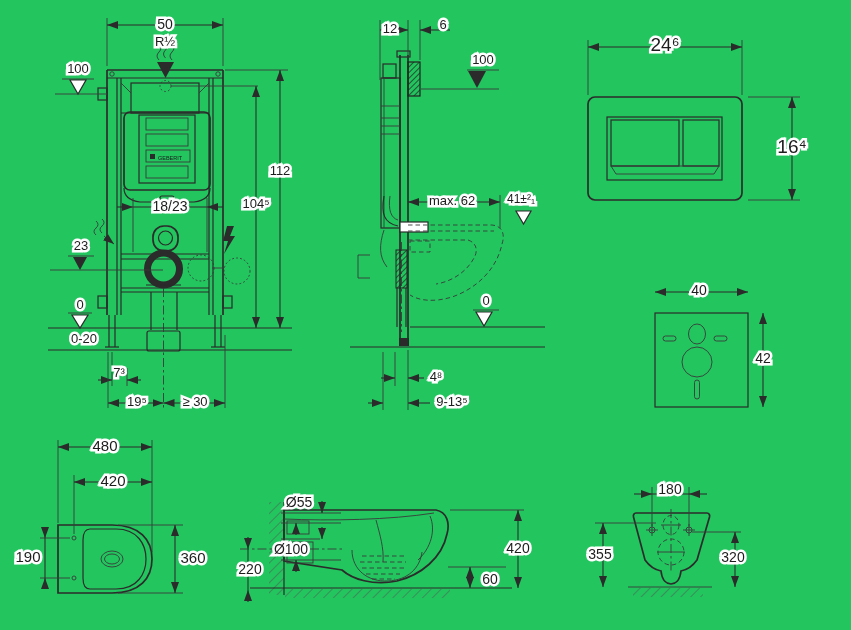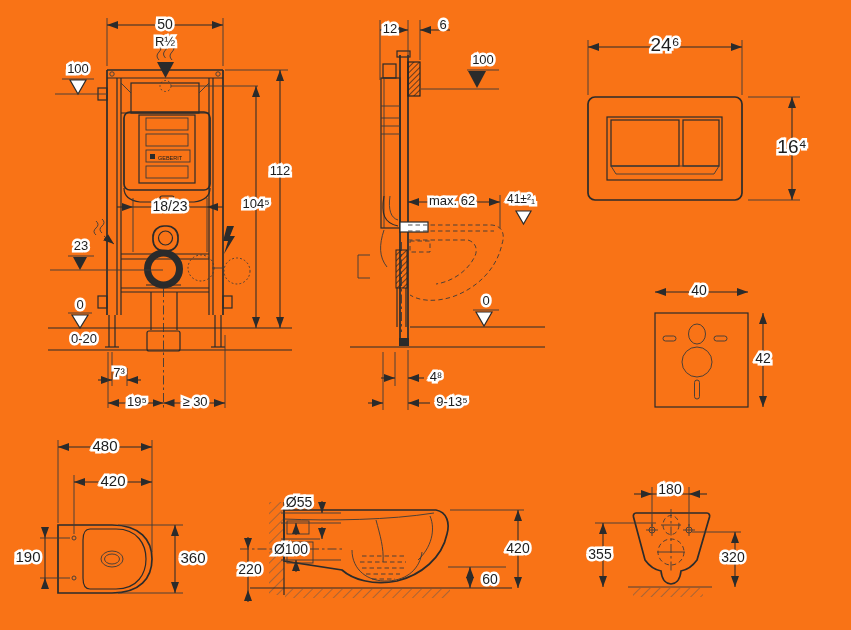--- a/index.html
+++ b/index.html
@@ -1,16 +1,16 @@
 <!DOCTYPE html>
 <html><head>
 <meta charset="utf-8">
 <style>
   html,body{margin:0;padding:0;background:#fff;}
-  #stage{position:relative;width:851px;height:630px;background:#f97316;overflow:hidden;}
+  #stage{position:relative;width:851px;height:630px;background:#22c55e;overflow:hidden;}
   svg{display:block;}
   text{font-family:"Liberation Sans",sans-serif;fill:#1d1d1d;}
   .dim{font-size:13px;text-anchor:middle;dominant-baseline:middle;
        stroke:#ffffff;stroke-width:5px;paint-order:stroke;fill:#1d1d1d;}
   .s14{font-size:14px;} .s15{font-size:15px;} .s19{font-size:19px;} .s12{font-size:12px;}
   .tiny{font-size:5.5px;stroke-width:0;}
   .ln{stroke:#2b2b2b;stroke-width:1.2;fill:none;}
   .ln2{stroke:#2b2b2b;stroke-width:1.7;fill:none;}
   .thin{stroke:#3a3a3a;stroke-width:0.9;fill:none;}
   .dimln{stroke:#2b2b2b;stroke-width:1.05;fill:none;}

